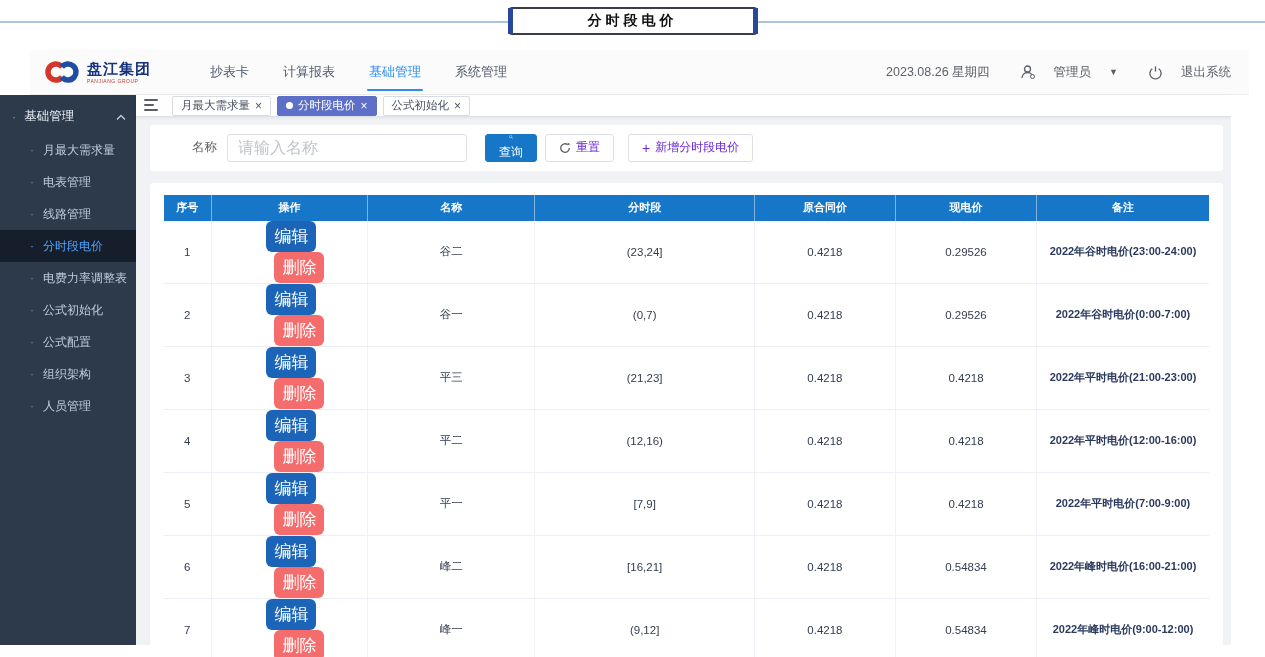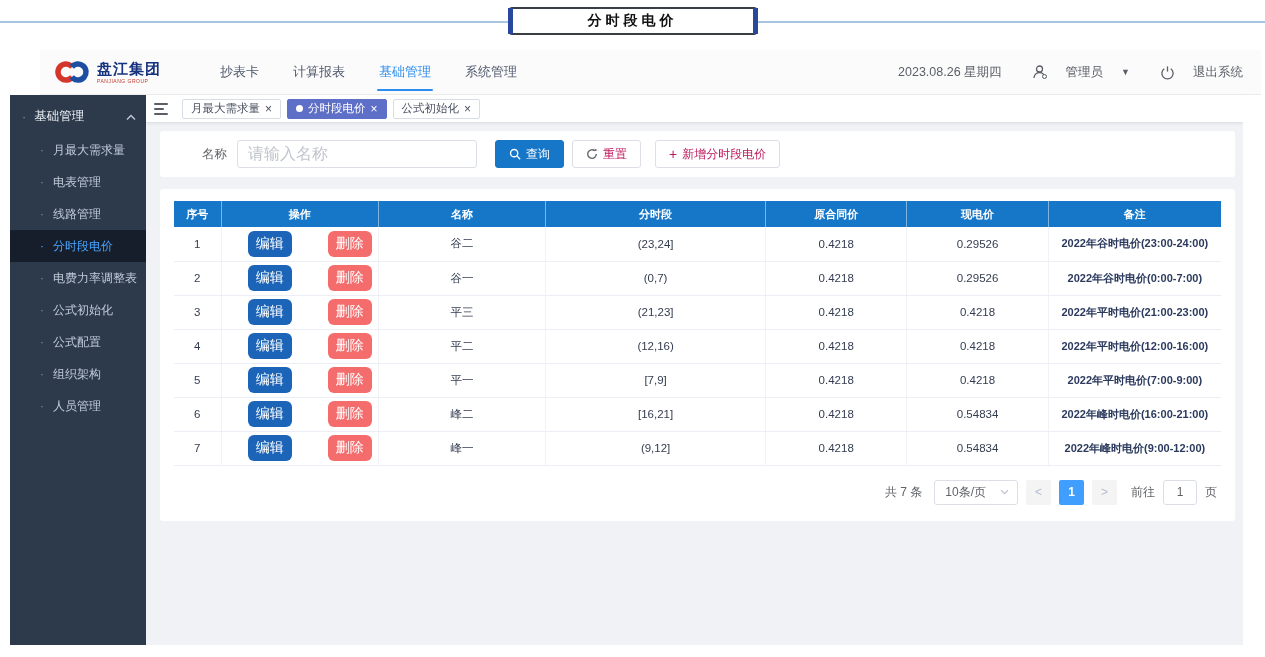--- a/index.html
+++ b/index.html
@@ -12,21 +12,21 @@
   .annotation { position:relative; height:50px; }
   .annotation-line { position:absolute; left:0; right:0; top:21px; height:2px; background:#a9c6e0; }
   .annotation-box { position:absolute; left:50%; top:7px; transform:translateX(-50%);
     width:248px; height:28px; background:#fff; border:2px solid #3a3f46; border-radius:3px;
     display:flex; align-items:center; justify-content:center; }
   .annotation-title { font-size:14px; font-weight:bold; color:#111; letter-spacing:4px; }
   .ann-bar { position:absolute; top:-1px; width:5px; height:26px; background:#27489c; }
   .ann-bar.left { left:-3px; } .ann-bar.right { right:-3px; }
 
   
-  .app { position:absolute; top:50px; left:0; right:4px; height:595px;padding-left:10px; }
+  .app { position:absolute; top:50px; left:0; right:16px; height:595px; }
   .app-header { height:45px; margin-left:30px; background:#fbfbfb; border-bottom:1px solid #ececec;
     display:flex; align-items:center; padding:0 18px 0 14px; }
   .brand { display:flex; align-items:center; gap:7px; }
   .brand-name { font-size:15px; font-weight:bold; color:#17327f; letter-spacing:1px; line-height:15px; }
   .brand-sub { font-size:5px; color:#c2372c; letter-spacing:.5px; margin-top:2px; }
   .top-nav { display:flex; margin-left:42px; height:45px; }
   .nav-item { font-size:13px; color:#515a6e; padding:0 2px; margin:0 15px; display:flex;
     align-items:center; cursor:pointer; position:relative; }
   .nav-item.active { color:#2d8cf0; }
   .nav-item.active::after { content:""; position:absolute; left:0; right:0; bottom:4px;
@@ -68,35 +68,35 @@
   
   .content { padding:8px 8px 0 14px; }
   .card { background:#fff; border-radius:3px; }
   .search-card { height:46px; display:flex; align-items:center; padding:0 16px 0 42px; }
   .search-label { font-size:12.5px; color:#606266; margin-right:10px; }
   .search-input { width:240px; height:28px; border:1px solid #dcdfe6; border-radius:3px;
     padding:0 10px; font-size:16px; color:#ec4899; outline:none; }
   .search-input::placeholder { color:#c0c4cc; }
   .btn { height:28px; display:inline-flex; align-items:center; gap:5px; padding:0 13px;
     font-size:12px; border-radius:3px; cursor:pointer; border:1px solid #dcdfe6;
-    background:#fff; color:#be185d; }
+    background:#fff; color:#6d28d9; }
   .btn.primary { background:#1677c8; border-color:#1677c8; color:#fff; }
-  .btn.query { margin-left:18px; } .btn.reset { margin-left:8px; } .btn.add { margin-left:14px; }
+  .btn.query { margin-left:18px;flex-direction:column; } .btn.reset { margin-left:8px; } .btn.add { margin-left:14px; }
   .btn .plus { font-size:14px; line-height:1; }
 
   .table-card { margin-top:12px; padding:12px 14px 16px; }
   table { width:100%; border-collapse:collapse; table-layout:fixed; }
   thead th { background:#1677c8; color:#fff; font-size:11px; font-weight:bold;
     height:26px; border-right:1px solid rgba(255,255,255,.45); }
   thead th:last-child { border-right:none; }
   tbody td { height:34px; text-align:center; font-size:11.5px; color:#333c50;
     border-bottom:1px solid #ebeef5; border-right:1px solid #f0f2f7; }
   tbody td:last-child { border-right:none; }
   td.col-remark { color:#2b3a5e; font-weight:600; font-size:11px; }
-  .op-btn { display:inline-block; min-width:44px; padding:4px 8px; font-size:14px;
+  .op-btn { display:inline-block; min-width:44px; padding:4px 8px; font-size:17px;
     border-radius:6px; color:#fff; cursor:pointer; border:none;margin-left:20px; }
   .op-edit { background:#1b64b8; margin-right:16px; }
   .op-del { background:#f56c6c; }
 
   .pagination { margin-top:14px; display:flex; align-items:center; justify-content:flex-end;
     gap:8px; font-size:12px; color:#606266; padding-right:4px; }
   .pg-select { display:inline-flex; align-items:center; gap:14px; height:25px; padding:0 8px 0 10px;
     border:1px solid #dcdfe6; border-radius:3px; color:#606266; cursor:pointer; background:#fff;justify-content:flex-end; }
   .pg-btn { width:25px; height:25px; display:inline-flex; align-items:center; justify-content:center;
     background:#f4f4f5; color:#b4bccc; border:none; border-radius:2px; font-size:12px; cursor:pointer; }

